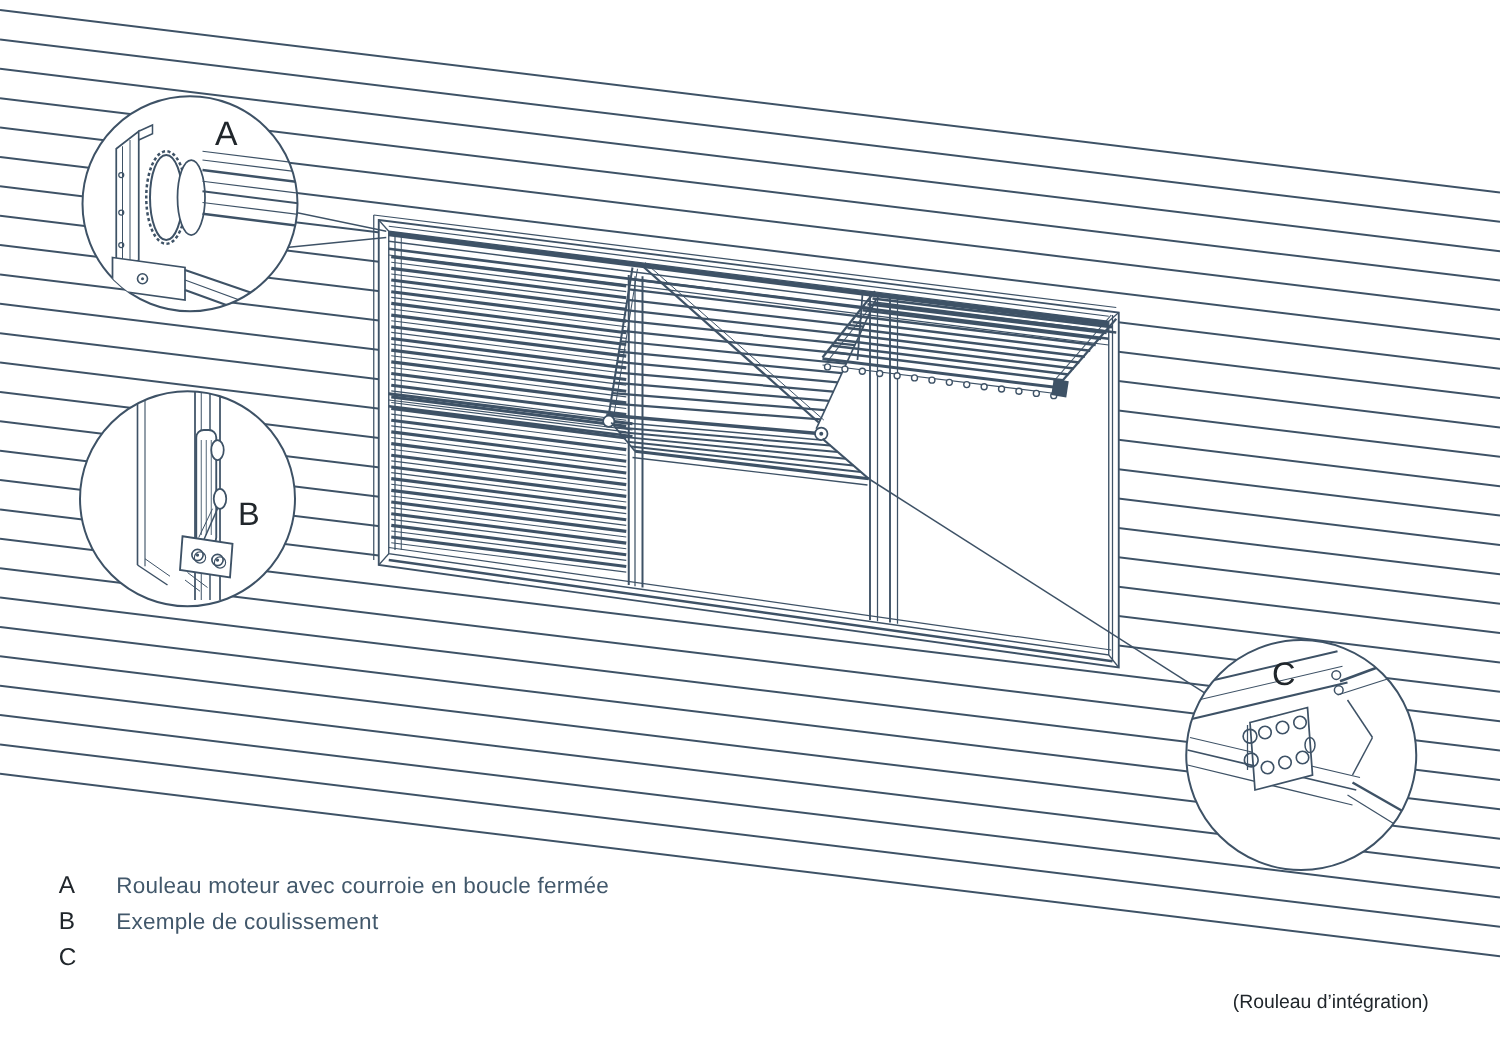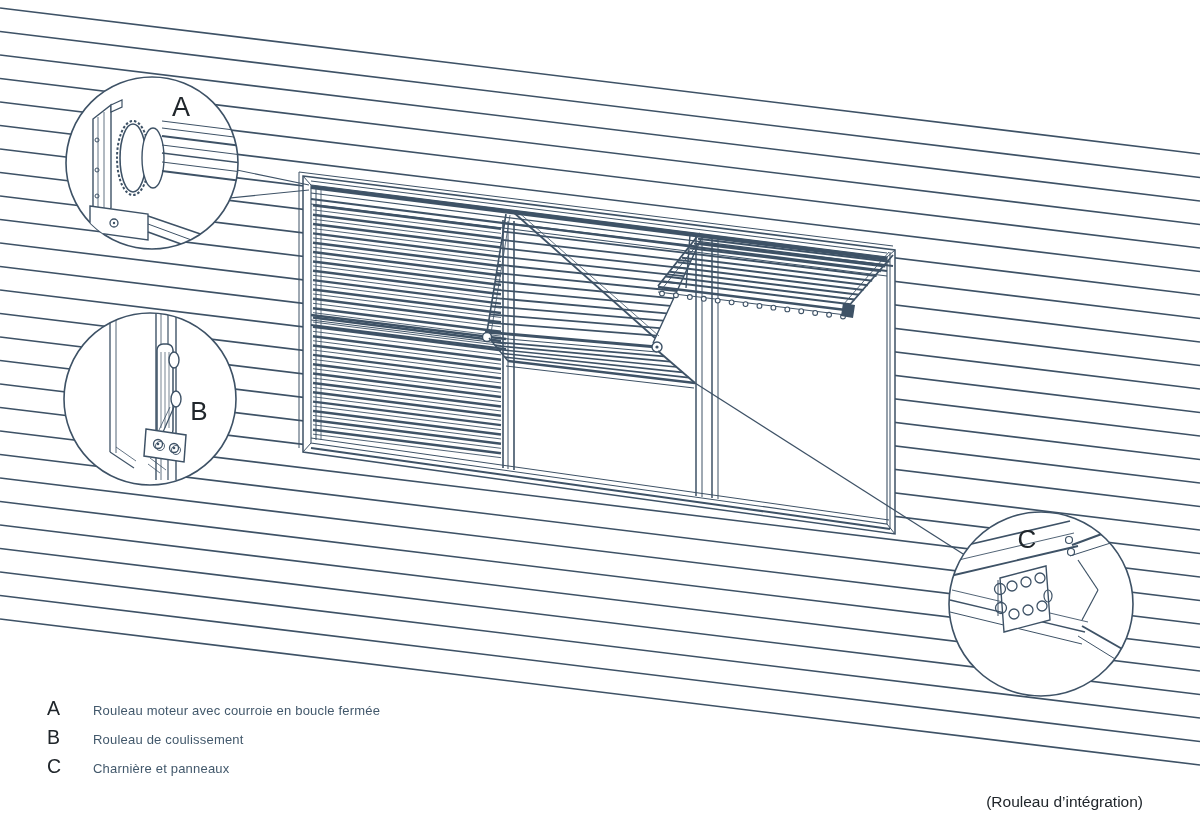--- a/index.html
+++ b/index.html
@@ -6,21 +6,21 @@
   .stage{position:relative;width:1200px;height:830px;background:var(--bg,#fff);overflow:hidden;
          font-family:"Liberation Sans",sans-serif;}
   svg{position:absolute;left:0;top:0;}
   .s  {stroke:var(--line);fill:none;stroke-linecap:butt;}
   .sf {stroke:var(--line);fill:var(--bg);}
   .ff {fill:var(--line);stroke:none;}
   .txt{fill:var(--dark);font-family:"Liberation Sans",sans-serif;}
   .legend{position:absolute;left:47px;top:697px;}
   .legend-row{display:flex;align-items:baseline;height:29px;}
   .legend-letter{display:inline-block;width:46px;color:var(--dark);font-size:19.5px;}
-  .legend-label{color:var(--text);font-size:13px;letter-spacing:0.2px;}
+  .legend-label{color:var(--text);font-size:18px;letter-spacing:0.2px;}
   .footnote{position:absolute;right:57px;top:793px;color:var(--dark);font-size:15.5px;}
 </style>
 </head>
 <body>
 
 <div class="stage">
 <svg width="1200" height="830" viewBox="0 0 1200 830">
 
   <defs>
     <clipPath id="clipA">
@@ -331,22 +331,21 @@
   <text class="txt" x="1027" y="548" font-size="26" text-anchor="middle">C</text>
 </svg>
 
   <div class="legend">
     <div class="legend-row">
       <span class="legend-letter">A</span>
       <span class="legend-label">Rouleau moteur avec courroie en boucle fermée</span>
     </div>
     <div class="legend-row">
       <span class="legend-letter">B</span>
-      <span class="legend-label">Rouleau de coulissement</span>
+      <span class="legend-label">Exemple de coulissement</span>
     </div>
     <div class="legend-row">
       <span class="legend-letter">C</span>
-      <span class="legend-label">Charnière et panneaux</span>
     </div>
   </div>
 
   <div class="footnote">(Rouleau d’intégration)</div>
 </div>
 
 </body></html>

